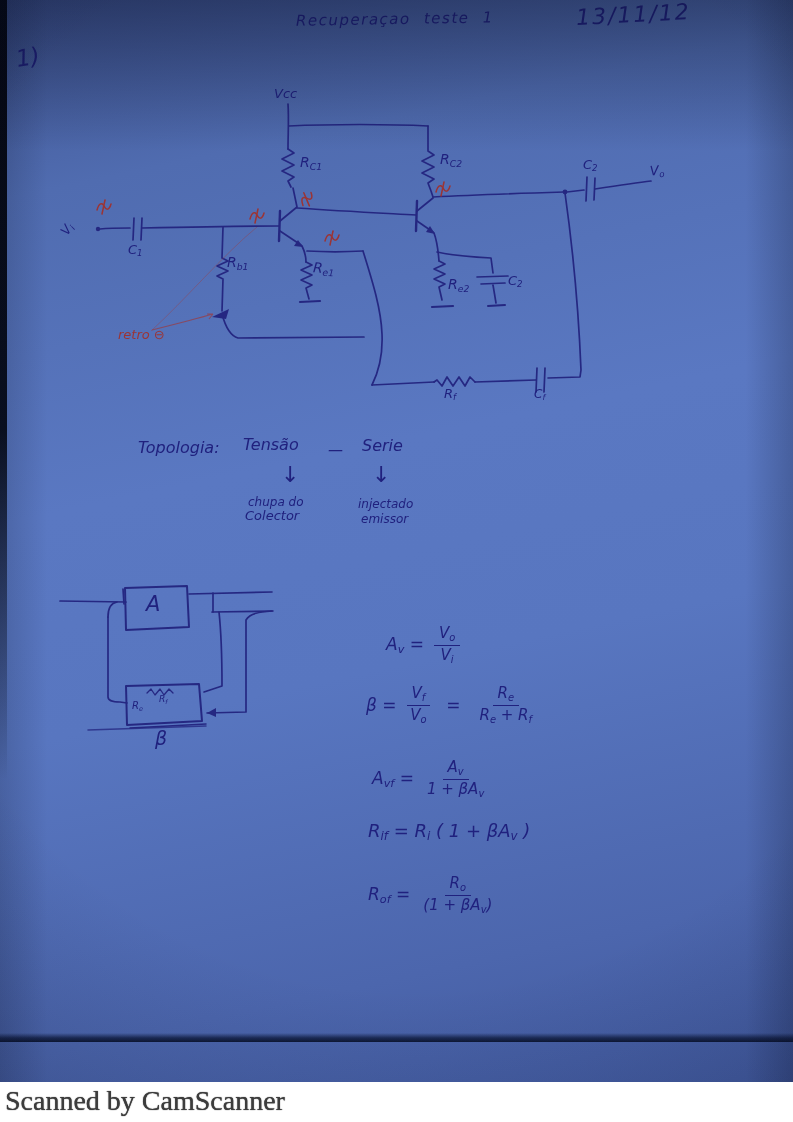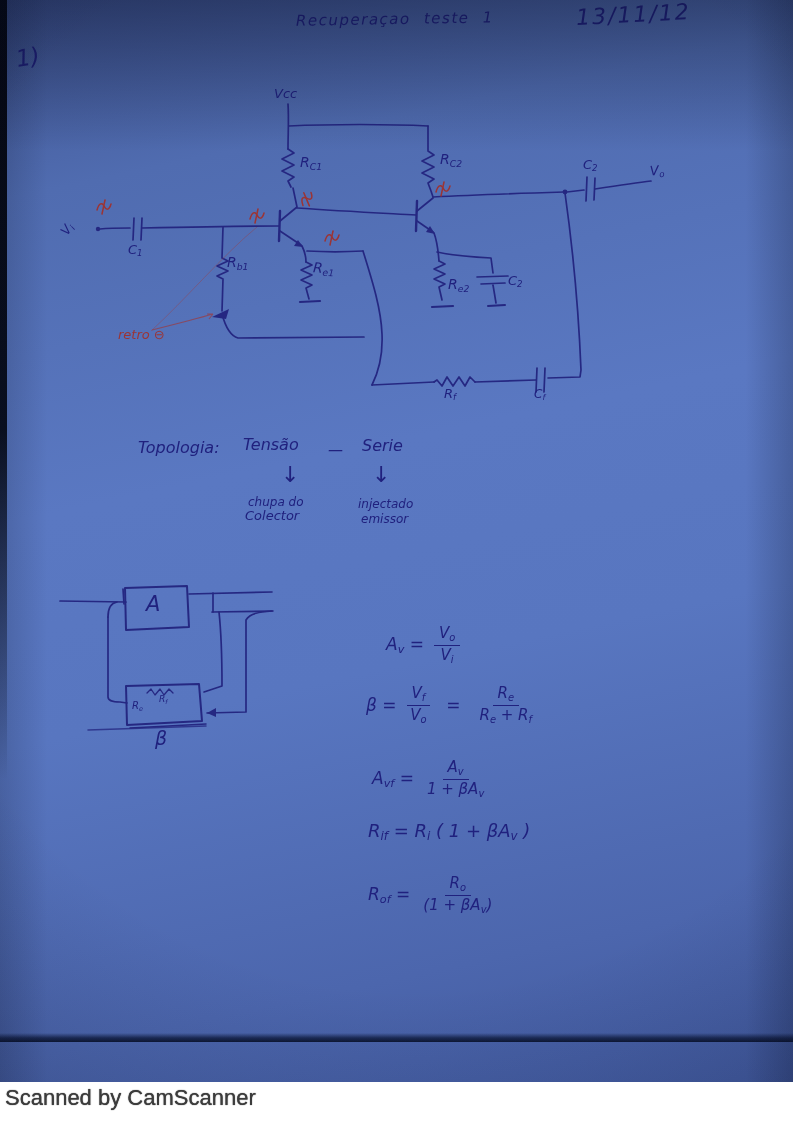--- a/index.html
+++ b/index.html
@@ -24,21 +24,21 @@
   }
   .bottom-edge{
     position:absolute;left:0;bottom:40px;width:793px;height:9px;
     background:linear-gradient(180deg,rgba(20,32,70,0) 0%,#1b2a55 55%,#0d1733 100%);
   }
   .footer-strip{
     position:absolute;left:0;bottom:0;width:793px;height:40px;background:#ffffff;
   }
   .footer-strip .txt{
     position:absolute;left:5px;top:3px;
-    font-family:Liberation Sans, sans-serif;font-size:22px;color:#3c3c3c;
+    font-family:Liberation Serif, serif;font-size:28px;color:#3c3c3c;
     text-shadow:0 0 1px #222;
   }
   .hw{
     position:absolute;color:#20217e;font-style:italic;white-space:nowrap;
     font-family:"DejaVu Sans",sans-serif;line-height:1;
   }
   .red{color:#9c3434;}
   sub{font-size:.66em;vertical-align:-0.28em;font-style:italic;}
   .sketch{position:absolute;left:0;top:0;width:793px;height:1082px;}
   .formula{

